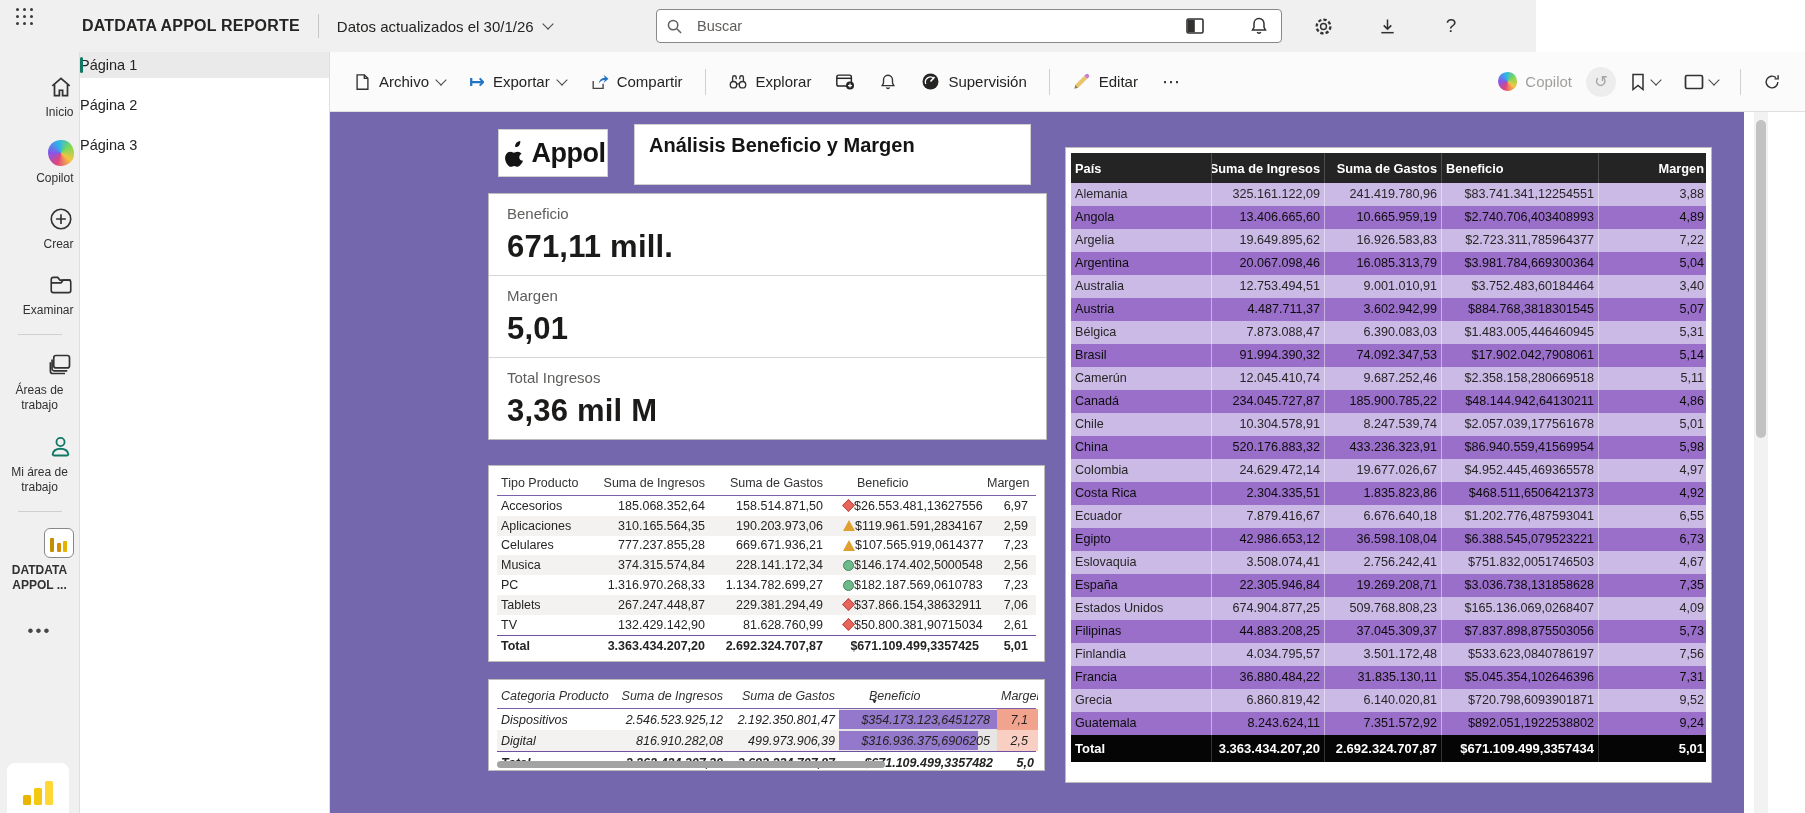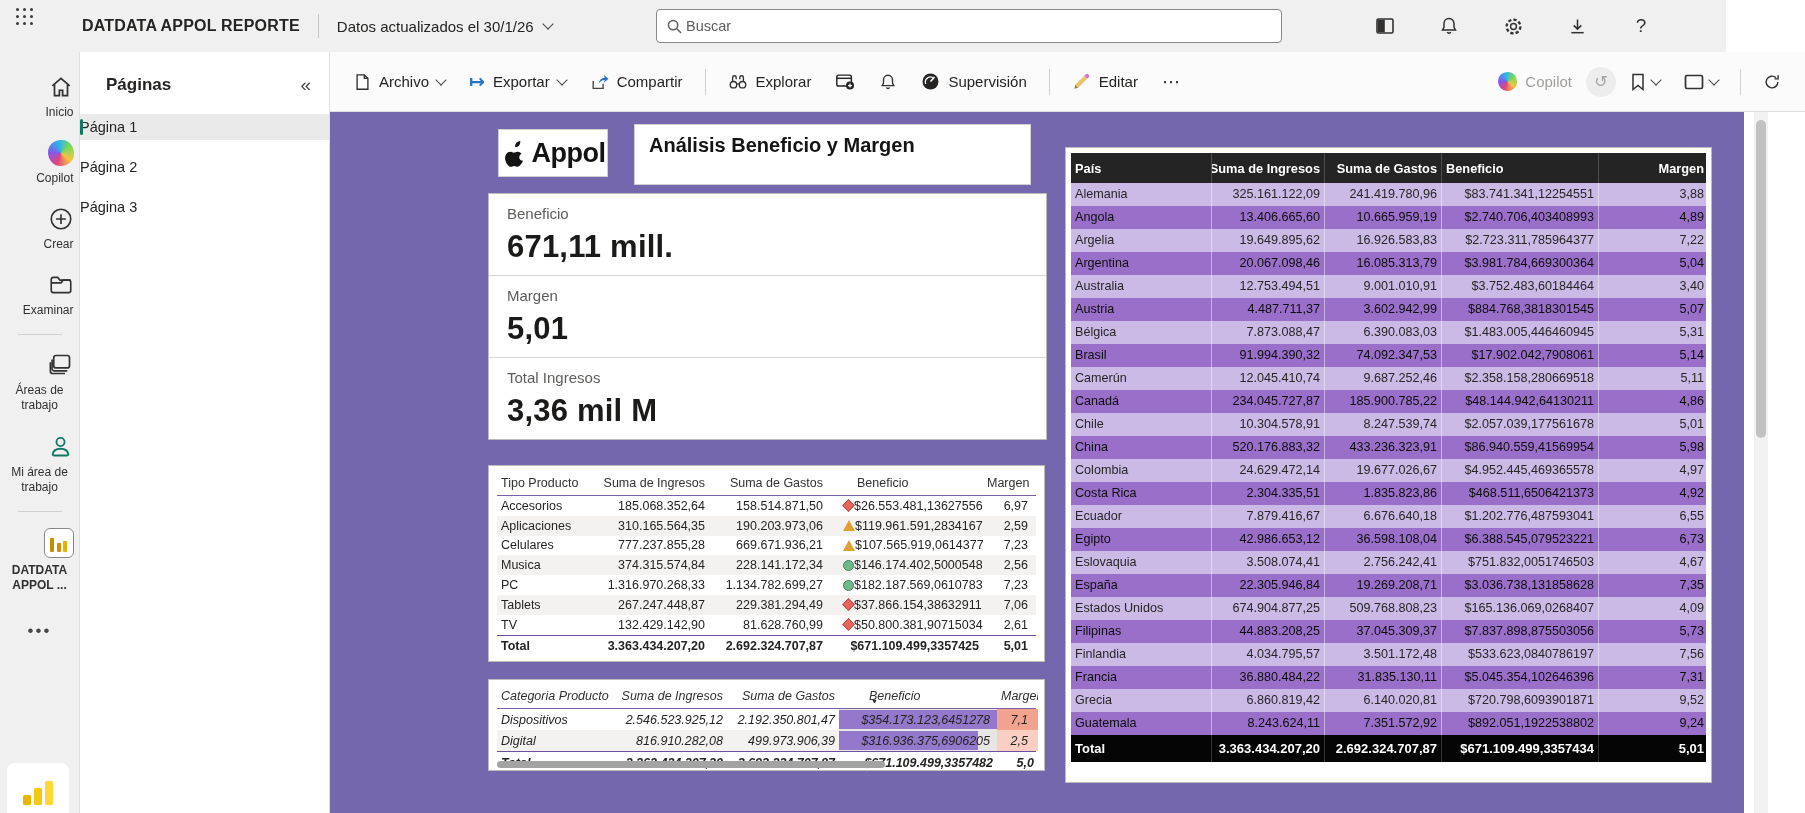--- a/index.html
+++ b/index.html
@@ -1,31 +1,31 @@
 <!DOCTYPE html>
 <html><head>
 <meta charset="utf-8">
 <style>
   * { margin:0; padding:0; box-sizing:border-box; }
   html,body { width:1805px; height:813px; overflow:hidden; background:#fff;
     font-family:"Liberation Sans","DejaVu Sans",sans-serif; color:#252423; }
 
   
-  .topbar { position:absolute; left:0; top:0; width:1726px; height:52px; background:#f0f0f0;
+  .topbar { position:absolute; left:0; top:0; width:1536px; height:52px; background:#f0f0f0;
     display:flex; align-items:center; }
   .waffle { width:40px; height:40px; margin-left:14px; display:grid; place-items:center;
     grid-template-columns:repeat(3,7px); grid-template-rows:repeat(3,7px); gap:0; cursor:pointer; }
   .waffle i { width:3.5px; height:3.5px; background:#3b3a39; border-radius:50%; }
   .app-title { font-size:16px; font-weight:700; letter-spacing:.2px; margin-left:28px; }
   .tb-sep { width:1px; height:24px; background:#c8c6c4; margin:0 18px; }
   .updated { font-size:15px; display:flex; align-items:center; gap:10px; cursor:pointer; }
   .chev { width:8px; height:8px; border-right:1.6px solid #484644; border-bottom:1.6px solid #484644;
     transform:rotate(45deg); display:inline-block; margin-top:-4px; }
   .searchbox { position:absolute; left:656px; top:9px; width:626px; height:34px; background:#fff;
-    border:1px solid #8a8886; border-radius:4px; display:flex; align-items:center; padding:0 10px; gap:4px; }
+    border:1px solid #8a8886; border-radius:4px; display:flex; align-items:center; padding:0 10px; gap:15px; }
   .searchbox input { border:none; outline:none; font-size:14.5px; flex:1; color:#323130;
     font-family:inherit; background:transparent; }
   .searchbox input::placeholder { color:#605e5c; }
   .topbar-right { position:absolute; right:0; top:0; height:52px; display:flex; align-items:center;
     gap:30px; padding-right:68px; }
   .ic-btn { width:34px; height:34px; display:grid; place-items:center; cursor:pointer; border-radius:4px; }
   .qmark { font-size:19px; color:#323130; }
 
   
   .navrail { position:absolute; left:0; top:52px; width:80px; height:761px; background:#f0f0f0;
@@ -265,24 +265,20 @@
   </div>
   <div class="rail-dots">•••</div>
   <div class="pbi-tab">
     <i style="height:10px;background:#e9b500;"></i>
       <i style="height:17px;background:#f2c811;"></i>
       <i style="height:24px;background:#ffd836;"></i>
   </div>
 </div>
 
 <div class="pages">
-  <div class="pages-head">
-    <span class="pages-title">Páginas</span>
-    <span class="collapse">«</span>
-  </div>
   <div class="page-item sel">
     <span>Página 1</span>
   </div>
   <div class="page-item">
     <span>Página 2</span>
   </div>
   <div class="page-item">
     <span>Página 3</span>
   </div>
 </div>

